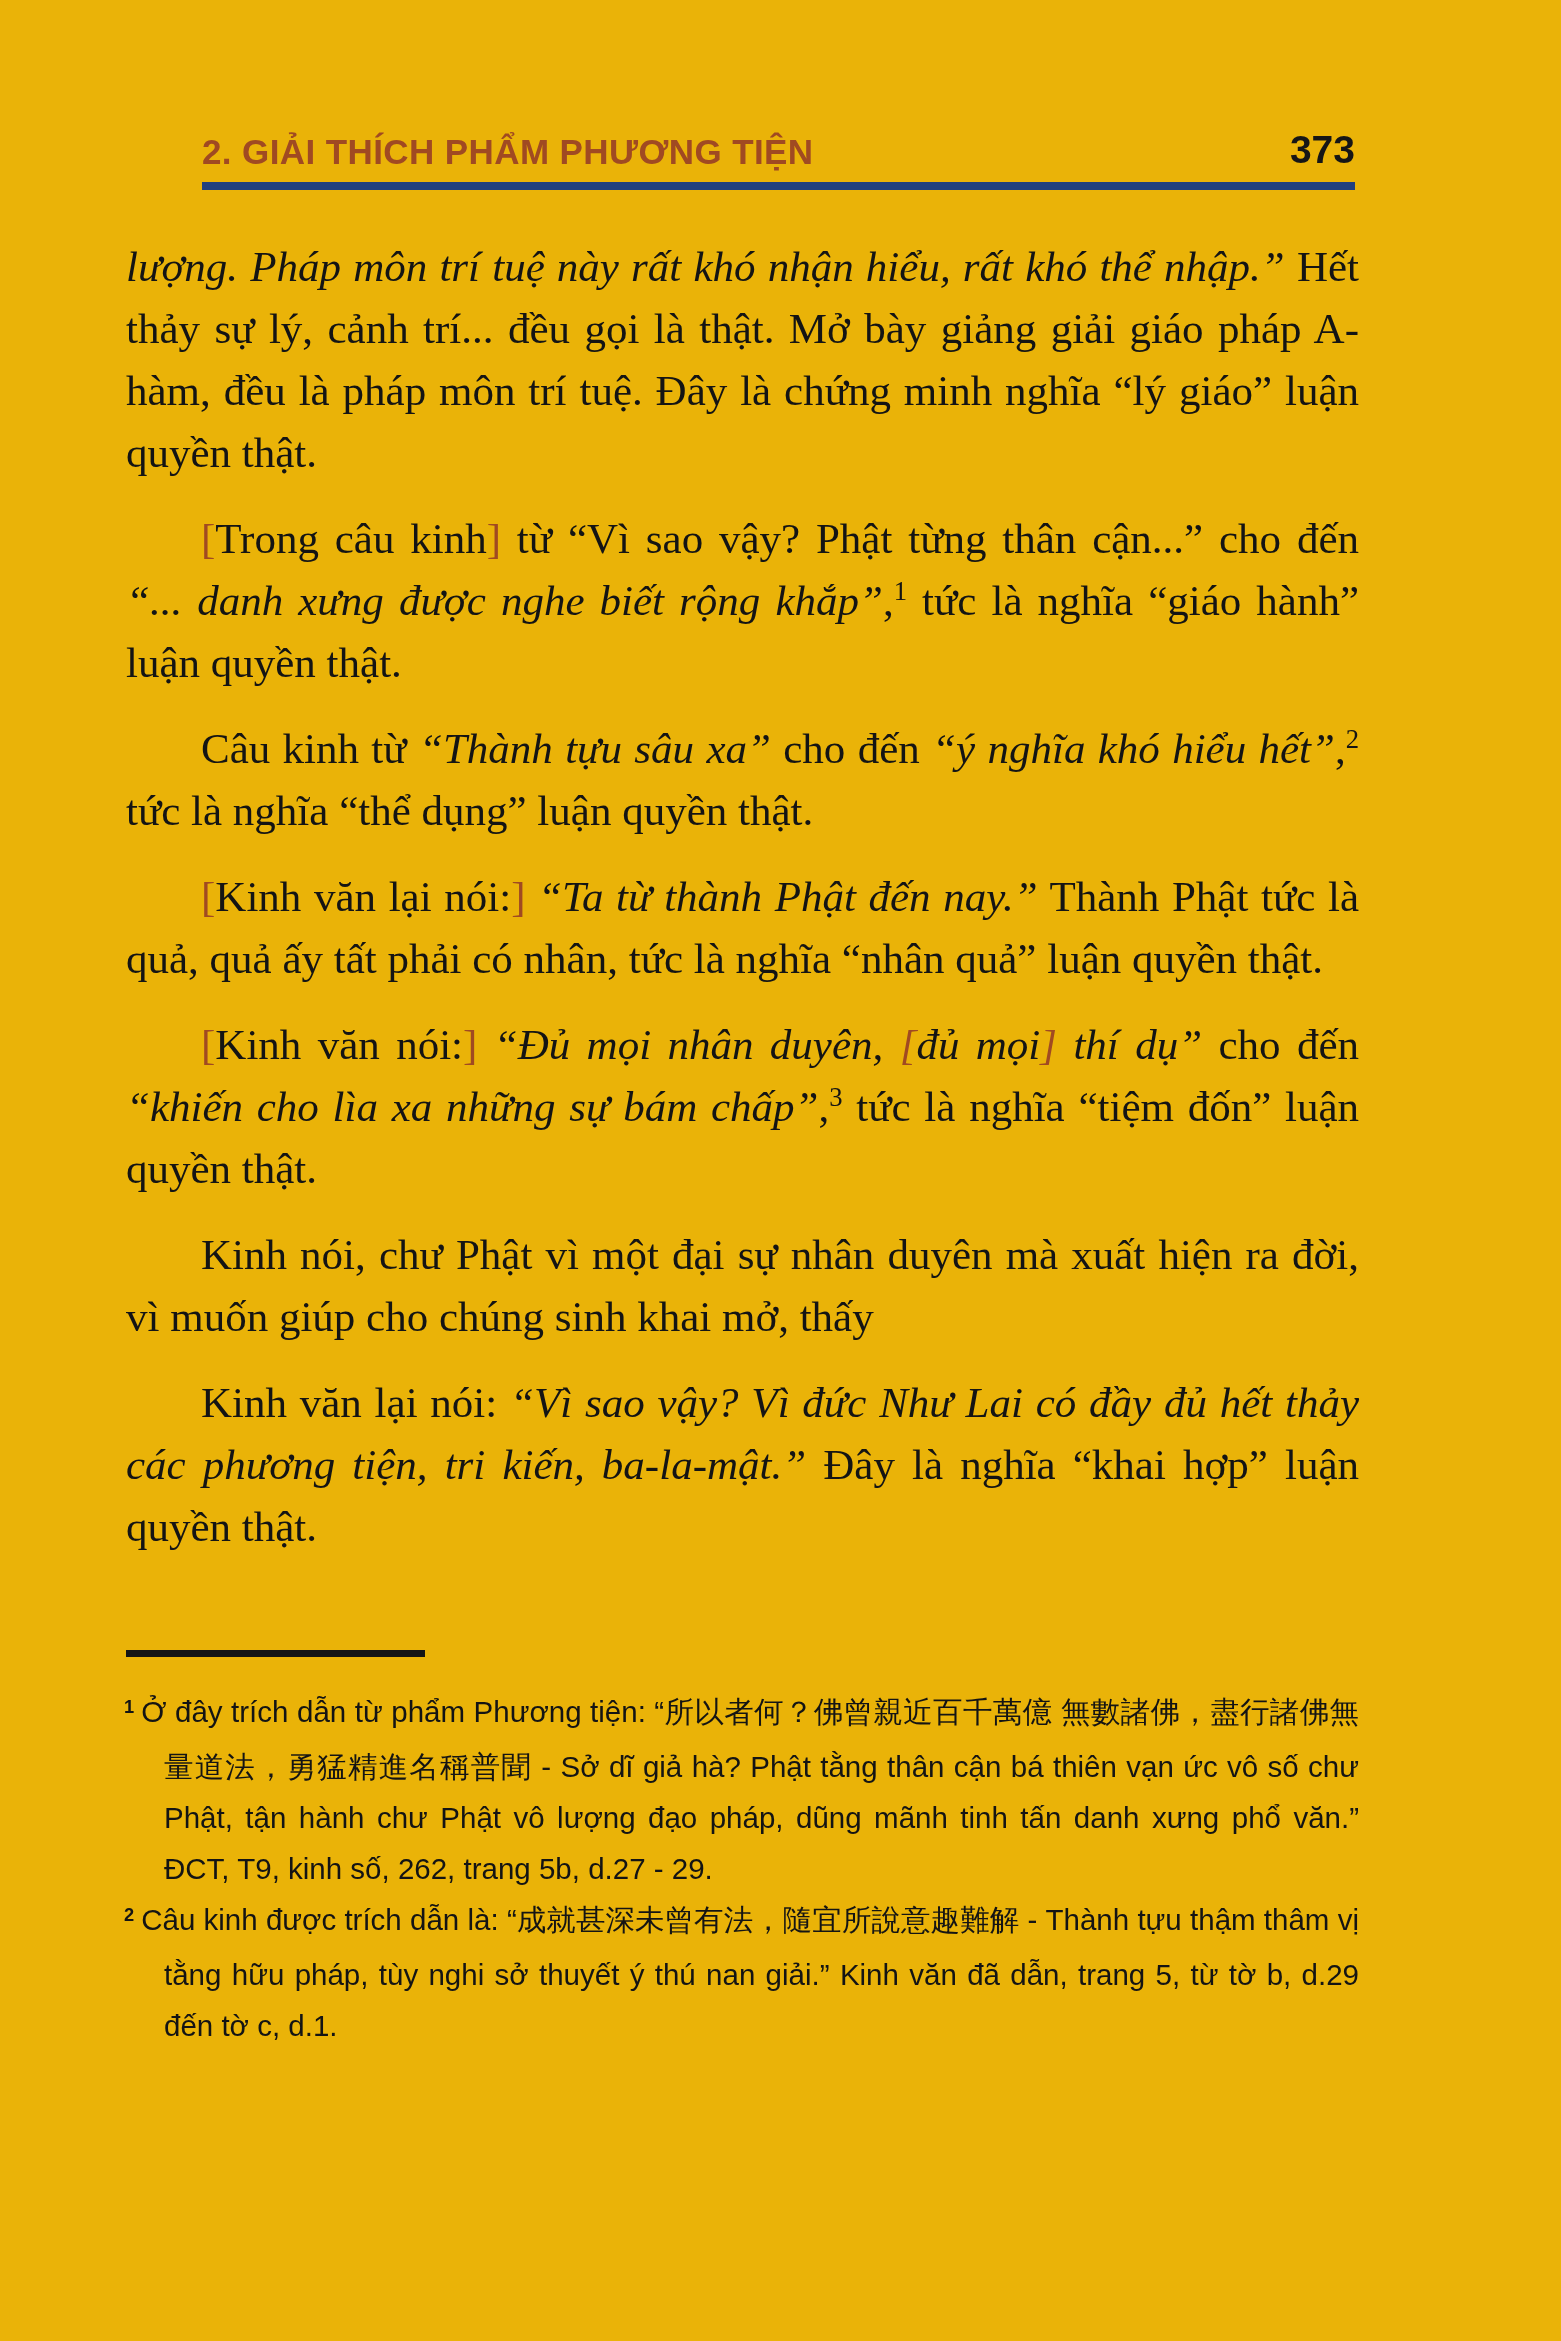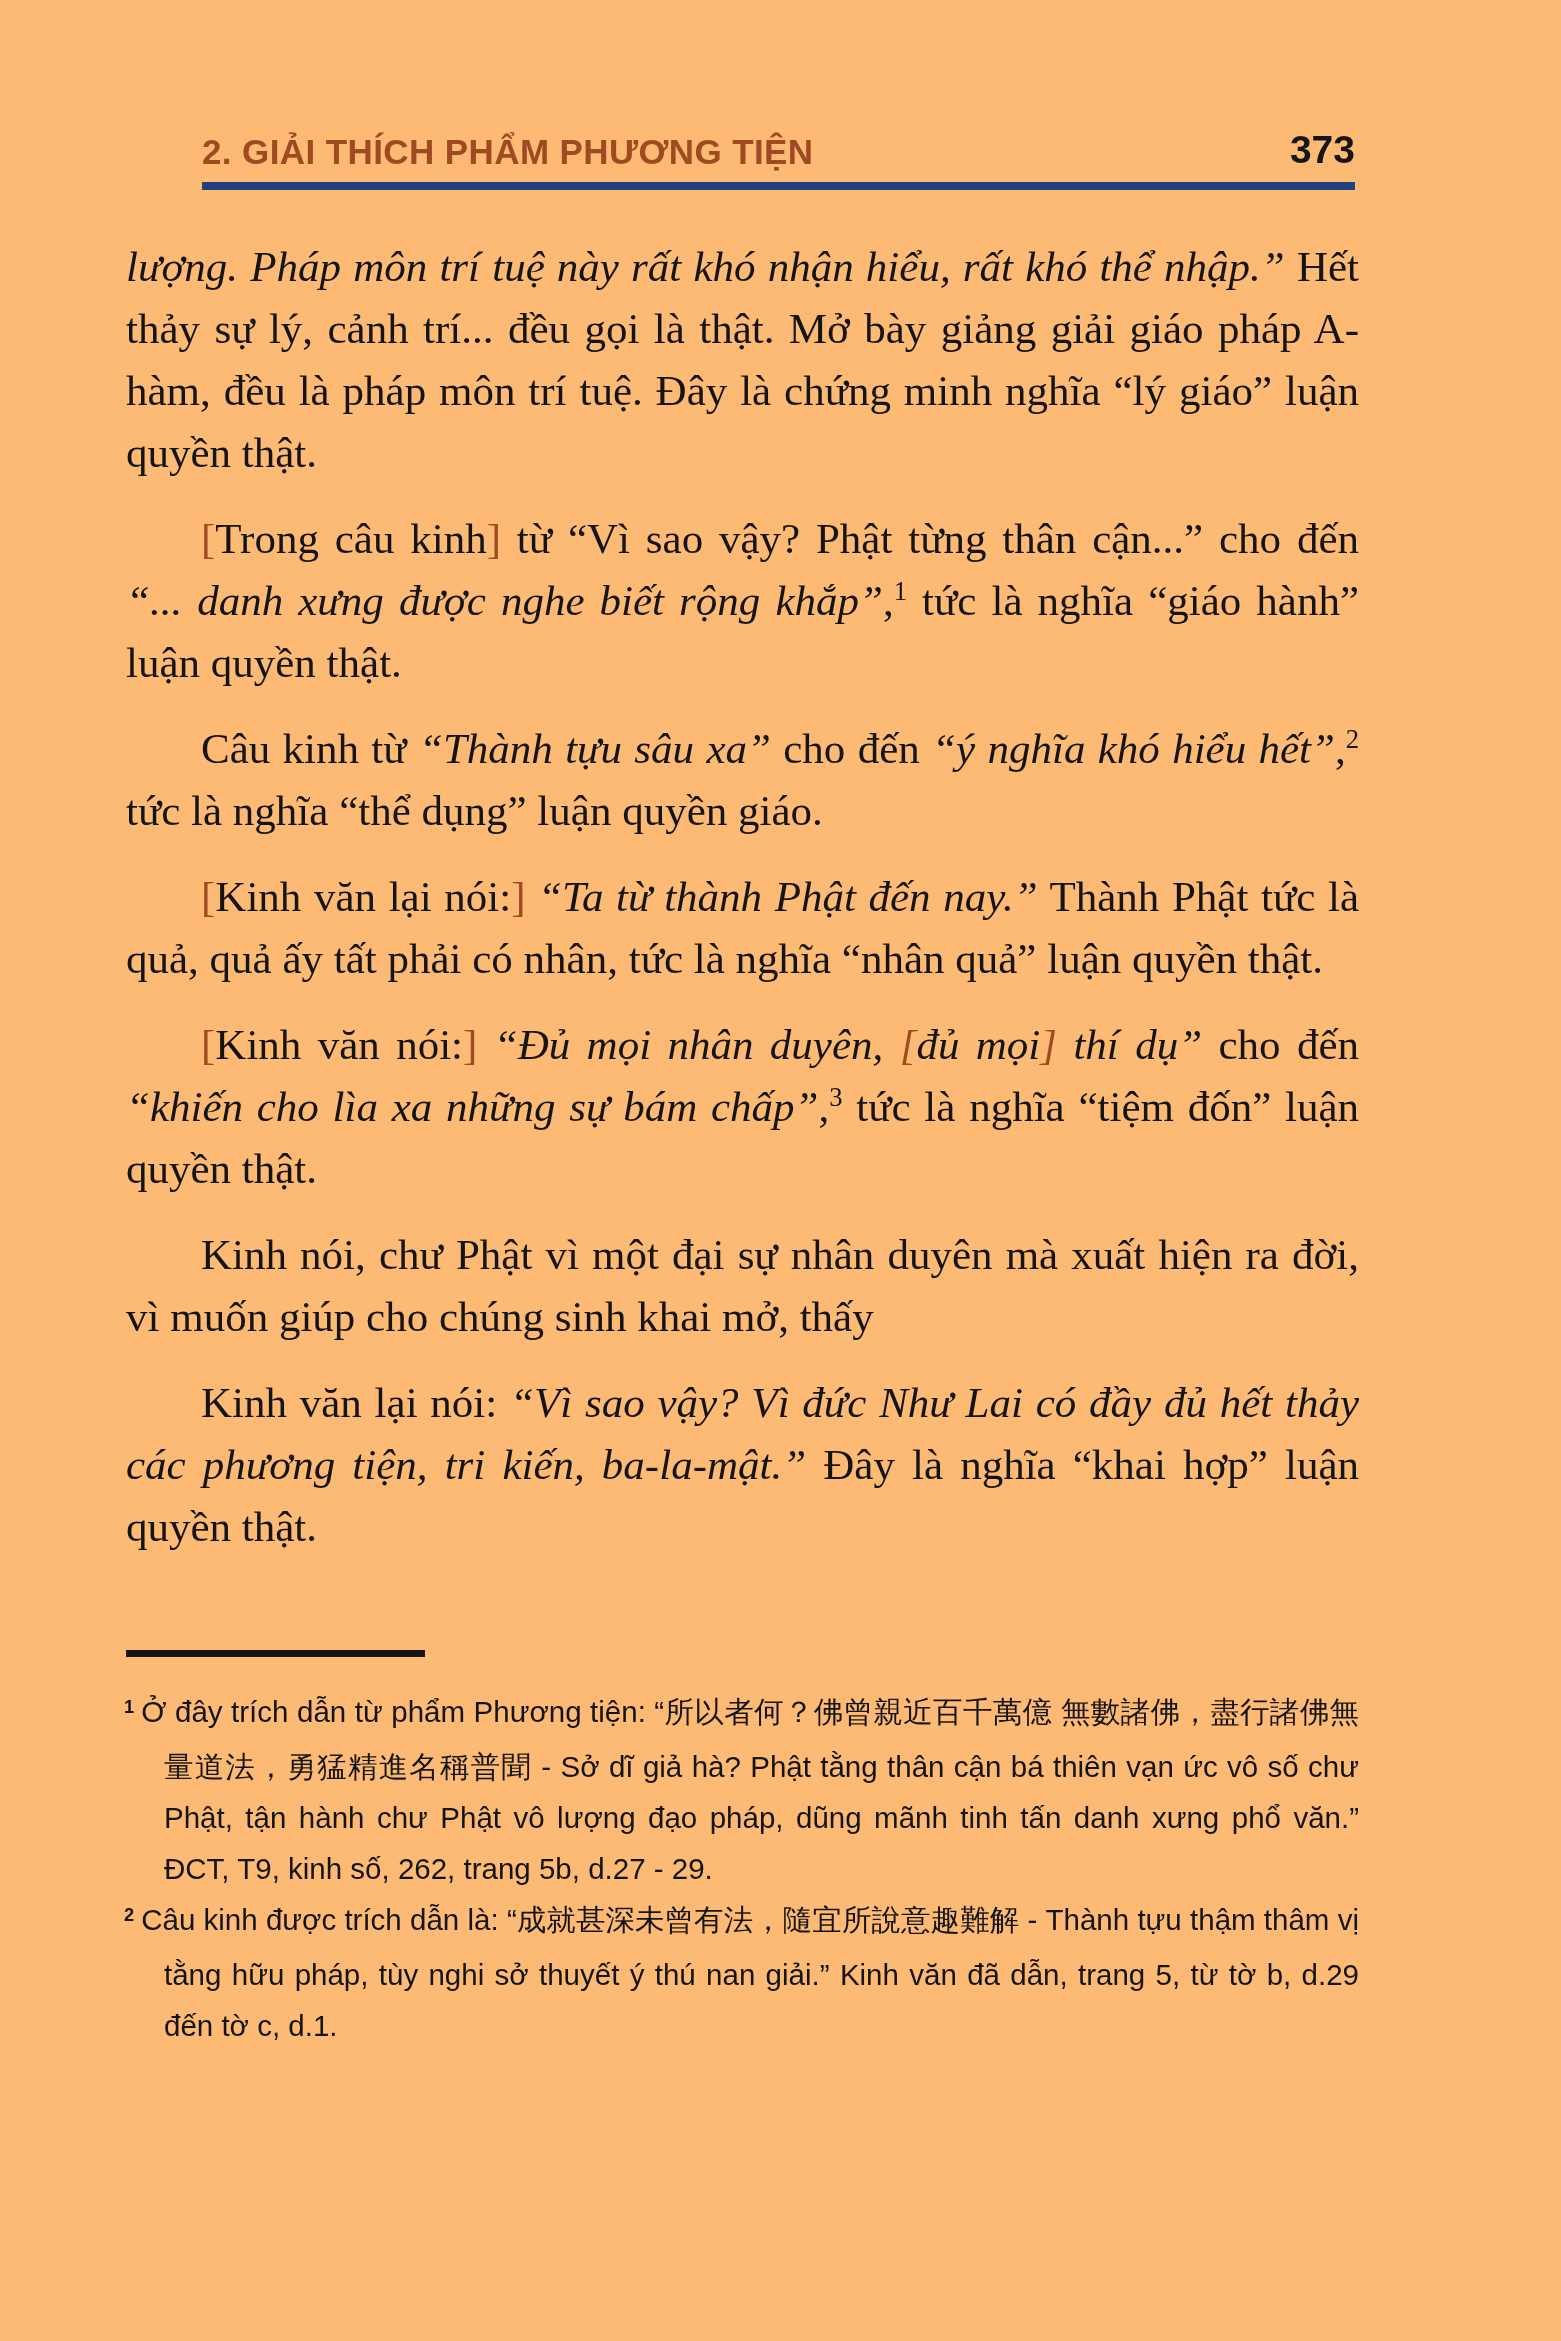--- a/index.html
+++ b/index.html
@@ -1,21 +1,21 @@
 <!DOCTYPE html>
 <html style="font-size:14px"><head>
 <meta charset="utf-8">
 <style>
   html, body { margin: 0; padding: 0; }
   body { background: #ffffff; }
   .page {
     position: relative;
     width: 1561px;
     height: 2342px;
-    background: #fdba74;
+    background: #eab308;
     overflow: hidden;
     --accent: #A04A22;
     --rule: #21407E;
     --ink: #141414;
   }
   
   .page-header {
     position: absolute;
     left: 202px;
     right: 206px;
@@ -110,21 +110,21 @@
     <div class="header-row">
       <span class="header-title">2. GIẢI THÍCH PHẨM PHƯƠNG TIỆN</span>
       <span class="page-number">373</span>
     </div>
     <div class="header-rule"></div>
   </header>
 
   <main class="body-text" id="body-text">
       <p><span class="i">lượng. Pháp môn trí tuệ này rất khó nhận hiểu, rất khó thể nhập.”</span><span> Hết thảy sự lý, cảnh trí... đều gọi là thật. Mở bày giảng giải giáo pháp A-hàm, đều là pháp môn trí tuệ. Đây là chứng minh nghĩa “lý giáo” luận quyền thật.</span></p>
       <p class="indent"><span class="bk">[</span><span>Trong câu kinh</span><span class="bk">]</span><span> từ “Vì sao vậy? Phật từng thân cận...” cho đến </span><span class="i">“... danh xưng được nghe biết rộng khắp”</span><span>,</span><span class="sup">1</span><span> tức là nghĩa “giáo hành” luận quyền thật.</span></p>
-      <p class="indent"><span>Câu kinh từ </span><span class="i">“Thành tựu sâu xa”</span><span> cho đến </span><span class="i">“ý nghĩa khó hiểu hết”</span><span>,</span><span class="sup">2</span><span> tức là nghĩa “thể dụng” luận quyền giáo.</span></p>
+      <p class="indent"><span>Câu kinh từ </span><span class="i">“Thành tựu sâu xa”</span><span> cho đến </span><span class="i">“ý nghĩa khó hiểu hết”</span><span>,</span><span class="sup">2</span><span> tức là nghĩa “thể dụng” luận quyền thật.</span></p>
       <p class="indent"><span class="bk">[</span><span>Kinh văn lại nói:</span><span class="bk">]</span><span class="i"> “Ta từ thành Phật đến nay.”</span><span> Thành Phật tức là quả, quả ấy tất phải có nhân, tức là nghĩa “nhân quả” luận quyền thật.</span></p>
       <p class="indent"><span class="bk">[</span><span>Kinh văn nói:</span><span class="bk">]</span><span class="i"> “Đủ mọi nhân duyên, </span><span class="bk i">[</span><span class="i">đủ mọi</span><span class="bk i">]</span><span class="i"> thí dụ”</span><span> cho đến </span><span class="i">“khiến cho lìa xa những sự bám chấp”</span><span>,</span><span class="sup">3</span><span> tức là nghĩa “tiệm đốn” luận quyền thật.</span></p>
       <p class="indent"><span>Kinh nói, chư Phật vì một đại sự nhân duyên mà xuất hiện ra đời, vì muốn giúp cho chúng sinh khai mở, thấy</span></p>
       <p class="indent"><span>Kinh văn lại nói: </span><span class="i">“Vì sao vậy? Vì đức Như Lai có đầy đủ hết thảy các phương tiện, tri kiến, ba-la-mật.”</span><span> Đây là nghĩa “khai hợp” luận quyền thật.</span></p>
     </main>
 
   <div class="footnote-sep"></div>
 
   <section class="footnotes" id="footnotes">
       <p class="footnote"><span class="fn-marker">1</span><span>Ở đây trích dẫn từ phẩm Phương tiện: “所以者何？佛曾親近百千萬億 無數諸佛，盡行諸佛無量道法，勇猛精進名稱普聞 - Sở dĩ giả hà? Phật tằng thân cận bá thiên vạn ức vô số chư Phật, tận hành chư Phật vô lượng đạo pháp, dũng mãnh tinh tấn danh xưng phổ văn.” ĐCT, T9, kinh số, 262, trang 5b, d.27 - 29.</span></p>

